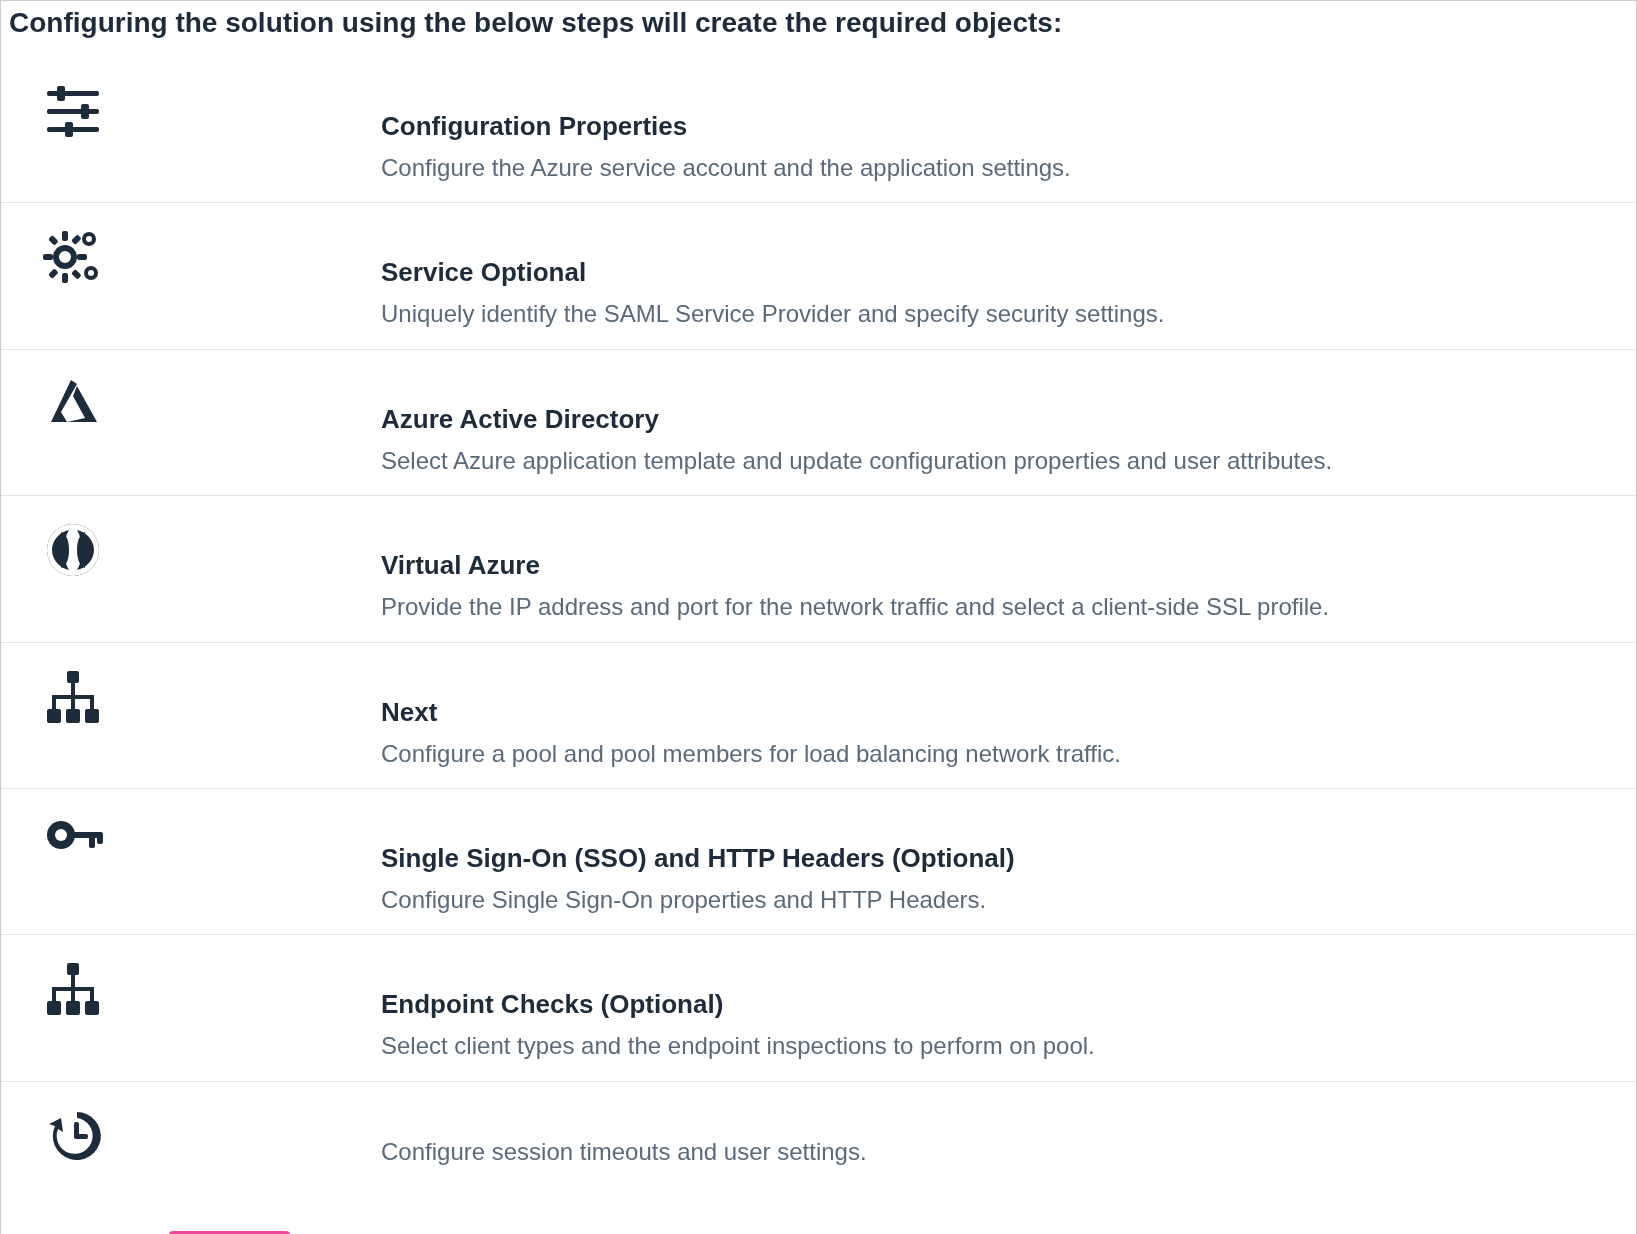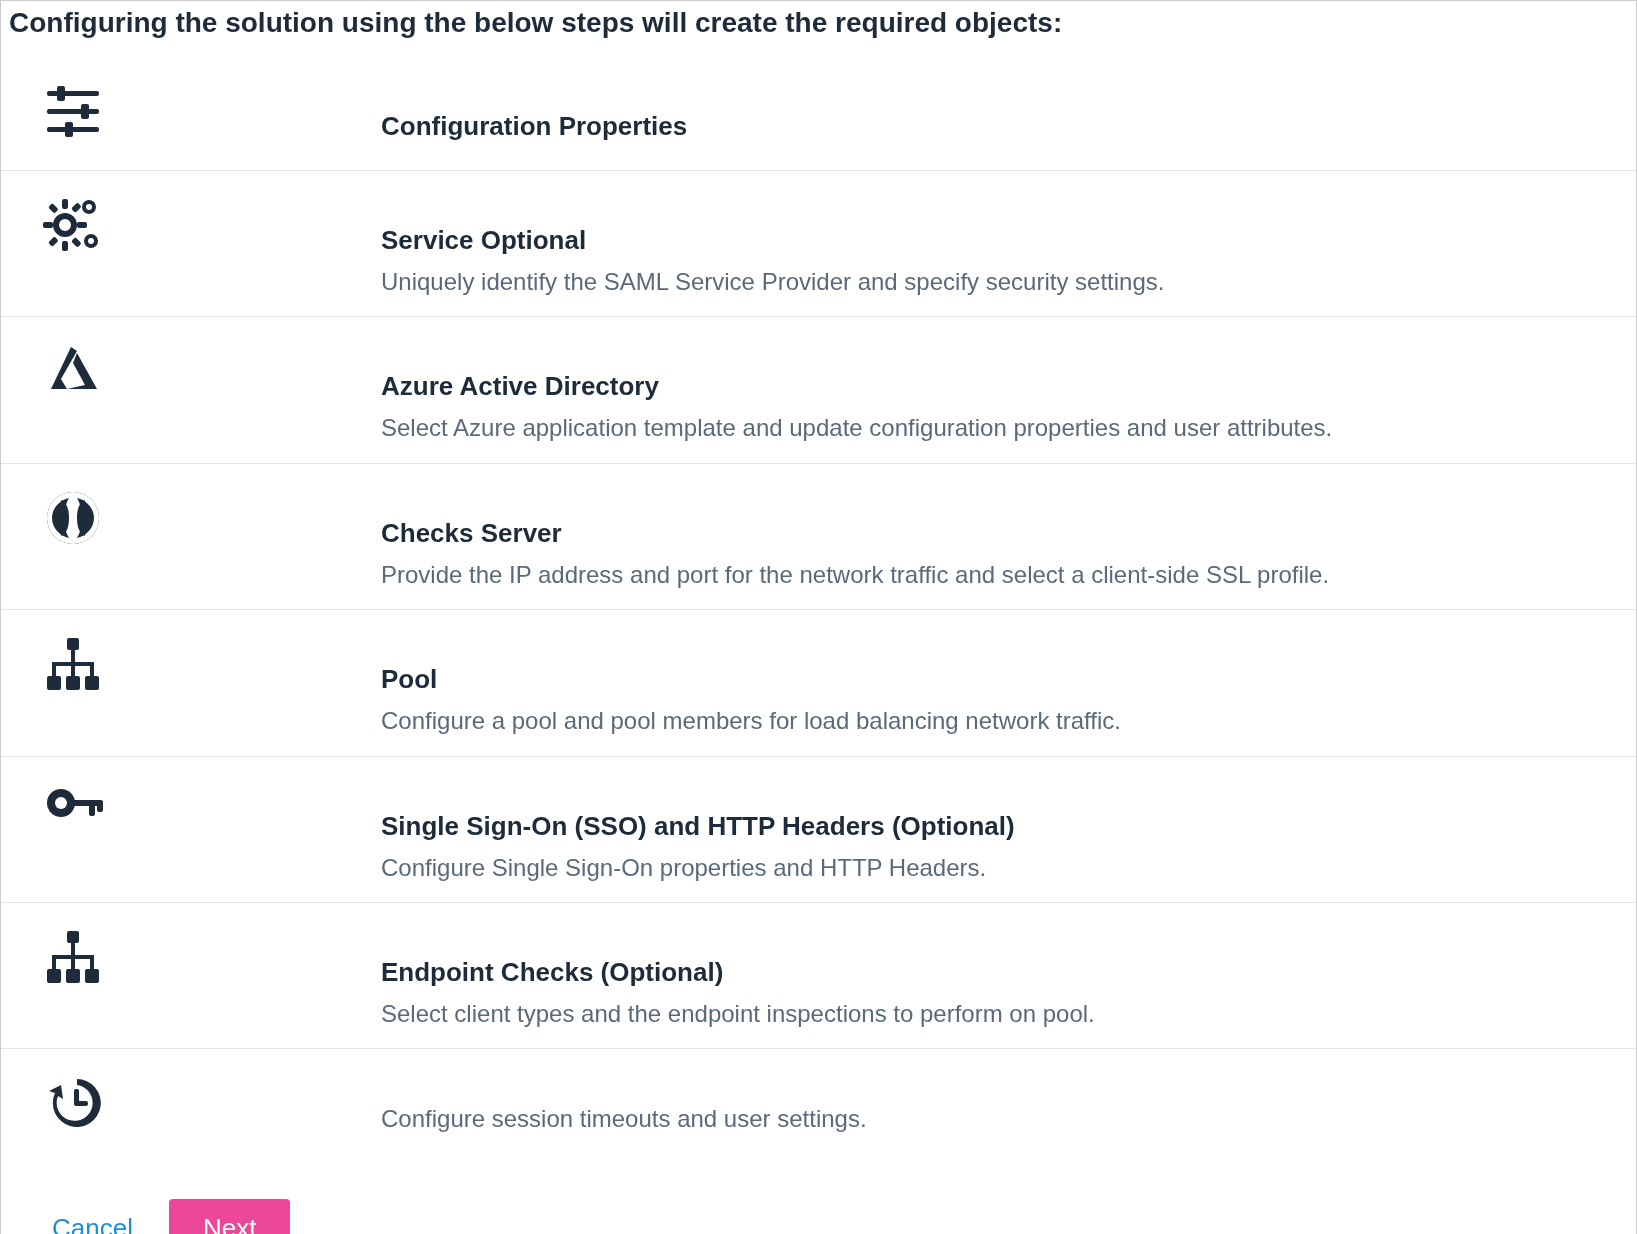--- a/index.html
+++ b/index.html
@@ -96,20 +96,21 @@
             <rect x="16" y="7" width="8" height="15" rx="2"></rect>
         <rect x="6" y="30" width="52" height="5" rx="2"></rect>
             <rect x="40" y="25" width="8" height="15" rx="2"></rect>
         <rect x="6" y="48" width="52" height="5" rx="2"></rect>
             <rect x="24" y="43" width="8" height="15" rx="2"></rect>
       </g>
         </svg>
     </div>
     <div class="text-cell">
       <div class="step-title">Configuration Properties</div>
+      <div class="step-desc">Configure the Azure service account and the application settings.</div>
     </div>
   </div>
 
   <div class="step-row">
     <div class="icon-cell">
       <svg viewBox="0 0 64 64">
           <g>
         <path d="M24 44a12 12 0 1 1 0-24 12 12 0 0 1 0 24zm0-18a6 6 0 1 0 0 12 6 6 0 0 0 0-12z"></path>
         <rect x="21" y="6" width="6" height="10" rx="2"></rect>
             <rect x="21" y="48" width="6" height="10" rx="2"></rect>
@@ -153,21 +154,21 @@
           <g>
         <circle cx="32" cy="32" r="26"></circle>
         <path d="M32 6a26 26 0 0 0 0 52 26 26 0 0 0 0-52zm-4 6c-3 5-5 12-5 20s2 15 5 20c-9-2-17-10-17-20s8-18 17-20zm8 0c9 2 17 10 17 20s-8 18-17 20c3-5 5-12 5-20s-2-15-5-20z" fill="#fff"></path>
         <path d="M14 22c4 4 12 7 18 7s14-3 18-7" fill="none" stroke="#1e2b3a" stroke-width="0"></path>
         <path d="M20 14c4 2 8 6 8 18s-4 16-8 18" fill="#1e2b3a"></path>
         <path d="M44 14c-4 2-8 6-8 18s4 16 8 18" fill="#1e2b3a"></path>
       </g>
         </svg>
     </div>
     <div class="text-cell">
-      <div class="step-title">Checks Server</div>
+      <div class="step-title">Virtual Azure</div>
       <div class="step-desc">Provide the IP address and port for the network traffic and select a client-side SSL profile.</div>
     </div>
   </div>
 
   <div class="step-row">
     <div class="icon-cell">
       <svg viewBox="0 0 64 64">
           <g>
         <rect x="26" y="6" width="12" height="12" rx="2"></rect>
         <rect x="6" y="44" width="14" height="14" rx="2"></rect>
@@ -175,21 +176,21 @@
         <rect x="44" y="44" width="14" height="14" rx="2"></rect>
         <rect x="30" y="18" width="4" height="14"></rect>
         <rect x="11" y="30" width="42" height="4"></rect>
         <rect x="11" y="30" width="4" height="14"></rect>
         <rect x="30" y="30" width="4" height="14"></rect>
         <rect x="49" y="30" width="4" height="14"></rect>
       </g>
         </svg>
     </div>
     <div class="text-cell">
-      <div class="step-title">Pool</div>
+      <div class="step-title">Next</div>
       <div class="step-desc">Configure a pool and pool members for load balancing network traffic.</div>
     </div>
   </div>
 
   <div class="step-row">
     <div class="icon-cell">
       <svg viewBox="0 0 64 64">
           <g>
         <circle cx="20" cy="24" r="14"></circle>
             <circle cx="20" cy="24" r="6" fill="#fff"></circle>

